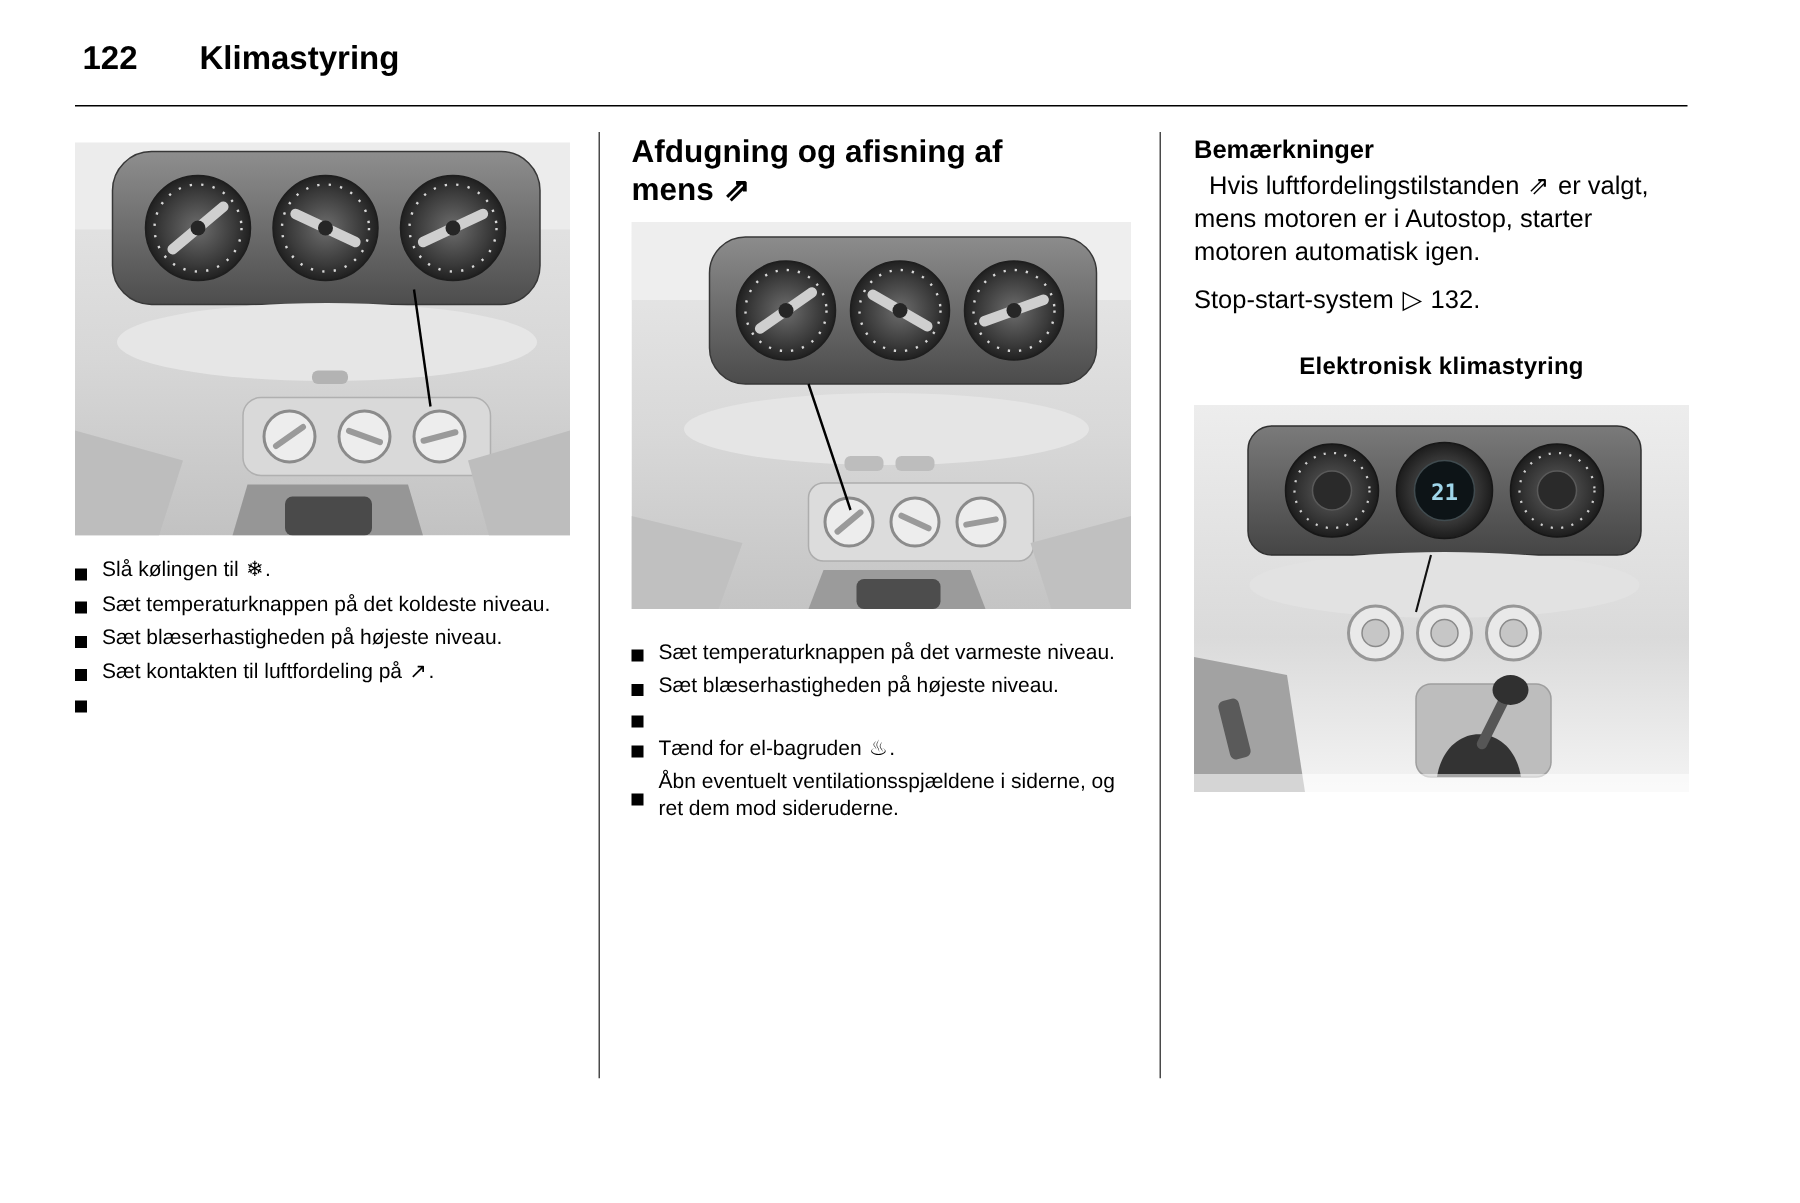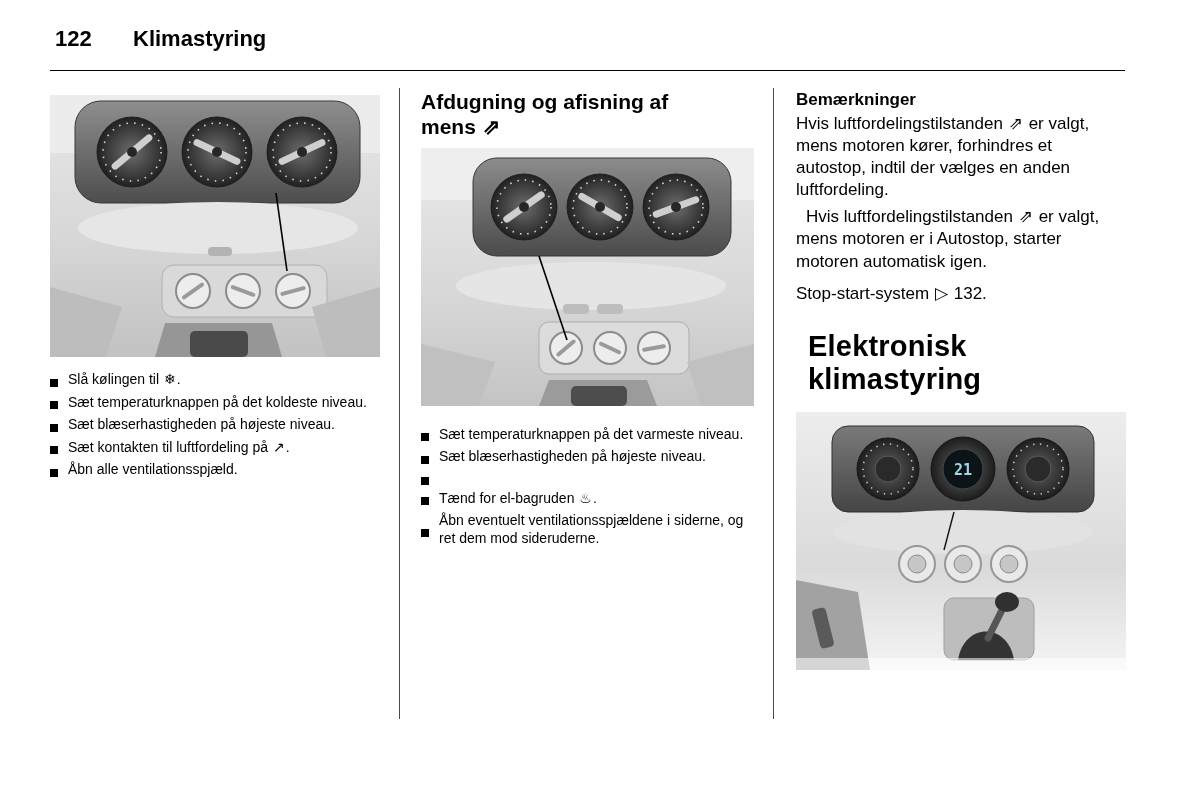--- a/index.html
+++ b/index.html
@@ -29,21 +29,21 @@
   .bullets li { display:flex; align-items:center; margin-bottom:5px; font-size:14px; line-height:1.25; }
   .sq { flex:0 0 auto; width:8px; height:8px; background:#000; margin:6px 10px 0 0; }
   .bt { display:inline; }
   .sym { padding:0 1px; }
 
   h2.sec { font-size:21px; line-height:1.18; font-weight:bold; margin-bottom:8px; width:300px; }
   .notes-title { font-size:17px; font-weight:bold; margin:0 0 3px 0; }
   .para { font-size:17px; line-height:1.3; margin-bottom:5px; }
   .para.indent { text-indent:10px; }
   .refline { font-size:17px; margin-top:10px; }
-  h2.big { font-size:29px; font-weight:bold; margin:26px 12px 16px; letter-spacing:0.2px; }
+  h2.big { font-size:16px; font-weight:bold; margin:26px 0 16px; letter-spacing:0.2px;text-align:center; }
 </style>
 </head>
 <body>
 
 <div id="page">
 
   <div class="hdr-num">122</div>
   <div class="hdr-title">Klimastyring</div>
   <div class="hdr-rule"></div>
 
@@ -128,21 +128,20 @@
       <li>
         <span class="sq"></span>
         <span class="bt"><span>Sæt blæserhastigheden på højeste niveau.</span></span>
       </li>
       <li>
         <span class="sq"></span>
         <span class="bt"><span>Sæt kontakten til luftfordeling på </span><span class="sym">↗</span><span>.</span></span>
       </li>
       <li>
         <span class="sq"></span>
-        <span class="bt"><span>Åbn alle ventilationsspjæld.</span></span>
       </li>
     </ul>
   </div>
 
   <div class="col" id="col2">
 
     <h2 class="sec"><span>Afdugning og afisning af mens </span><span class="sym">⇗</span></h2>
 
     <figure>
       <svg viewBox="0 0 333 258" width="333" height="258">
@@ -225,21 +224,20 @@
         <span class="sq"></span>
         <span class="bt"><span>Åbn eventuelt ventilationsspjældene i siderne, og ret dem mod sideruderne.</span></span>
       </li>
     </ul>
   </div>
 
   <div class="col" id="col3">
 
     <div class="notes-title">Bemærkninger</div>
 
-    <p class="para"><span>Hvis luftfordelingstilstanden </span><span class="sym">⇗</span><span> er valgt, mens motoren kører, forhindres et autostop, indtil der vælges en anden luftfordeling.</span></p>
 
     <p class="para indent"><span>Hvis luftfordelingstilstanden </span><span class="sym">⇗</span><span> er valgt, mens motoren er i Autostop, starter motoren automatisk igen.</span></p>
 
     <p class="refline"><span>Stop-start-system </span><span class="sym">▷</span><span> 132.</span></p>
 
     <h2 class="big">Elektronisk klimastyring</h2>
 
     <figure>
       <svg viewBox="0 0 330 258" width="330" height="258">
         <defs>

